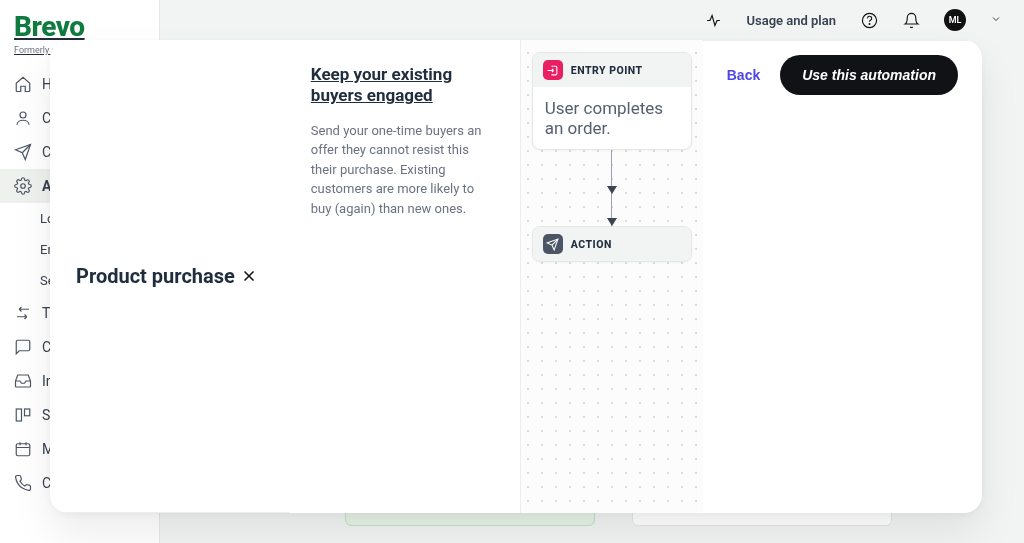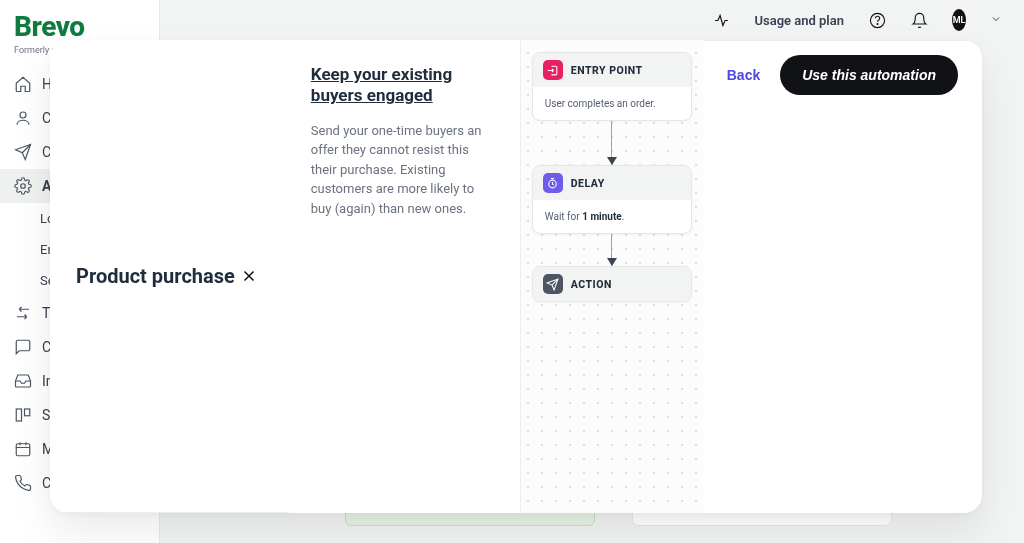--- a/index.html
+++ b/index.html
@@ -17,21 +17,21 @@
   .app-shell { display: flex; height: 100%; }
 
   .sidebar {
     width: 160px;
     background: #ffffff;
     border-right: 1px solid #e4e9e6;
     display: flex;
     flex-direction: column;
     padding-top: 6px;
   }
-  .logo-wrap { padding: 4px 14px 2px; }
+  .logo-wrap { padding: 4px 14px 2px; text-decoration: underline; }
   .logo {
     font-weight: 800;
     font-size: 28px;
     color: #0f7b3f;
     letter-spacing: -0.5px;
   }
   .logo-sub {
     font-size: 9px;
     color: #6b7280;
     margin-top: 2px;
@@ -70,21 +70,21 @@
     display: flex;
     align-items: center;
     gap: 24px;
     padding: 0 22px;
     font-size: 13px;
     color: #374151;
   }
   .topbar .ic { width: 18px; height: 18px; display: inline-flex; align-items: center; justify-content: center; }
   .topbar .ic svg { width: 17px; height: 17px; stroke: #111; fill: none; stroke-width: 1.6; }
   .avatar {
-    width: 14px; height: 22px; border-radius: 50%;
+    width: 22px; height: 22px; border-radius: 50%;
     background: #111; color: #fff;
     font-size: 9px; font-weight: 600;
     display: flex; align-items: center; justify-content: center;
   }
   .chev-down svg{ width:12px; height:12px; stroke:#111; fill:none; stroke-width:1.6;}
 
   .main-bg { flex:1; position: relative; }
 
   
   .modal {
@@ -174,21 +174,21 @@
   .card-head .badge svg { width: 13px; height: 13px; fill:#fff; }
   .card-head .label {
     font-size: 10.5px;
     font-weight: 800;
     letter-spacing: 0.5px;
     text-transform: uppercase;
     color: #1f2d3d;
   }
   .card-body {
     padding: 11px 12px;
-    font-size: 10px;
+    font-size: 17px;
     color: #556070;
   }
   .card-body b { font-weight: 700; color: #1f2d3d; }
   .arrow {
     width: 1px;
     background: #9aa3ad;
     position: relative;
   }
   .arrow::after {
     content: '';
@@ -415,35 +415,20 @@
                   <path d="M3 12h11m0 0-3-3m3 3-3 3" stroke="#fff" stroke-width="2" fill="none"></path>
                 </svg>
             </span>
             <span class="label">ENTRY POINT</span>
           </div>
           <div class="card-body">User completes an order.</div>
         </div>
 
         <div class="arrow a1"></div>
 
-        <div class="card">
-          <div class="card-head">
-            <span class="badge" style="background:#6c5ce7">
-              <svg viewBox="0 0 24 24">
-                  <circle cx="12" cy="13" r="7" stroke="#fff" stroke-width="2" fill="none"></circle>
-                  <path d="M12 9v4l2 2" stroke="#fff" stroke-width="2" fill="none"></path>
-                  <path d="M9 3h6" stroke="#fff" stroke-width="2"></path>
-                </svg>
-            </span>
-            <span class="label">DELAY</span>
-          </div>
-          <div class="card-body">
-            <span>Wait for </span><b>1 minute</b><span>.</span>
-          </div>
-        </div>
 
         <div class="arrow a2"></div>
 
         <div class="card">
           <div class="card-head">
             <span class="badge" style="background:#4b5563">
               <svg viewBox="0 0 24 24">
                   <path d="M22 2 11 13" stroke="#fff" stroke-width="2" fill="none"></path>
                   <path d="M22 2 15 22l-4-9-9-4z" stroke="#fff" stroke-width="2" fill="none"></path>
                 </svg>

